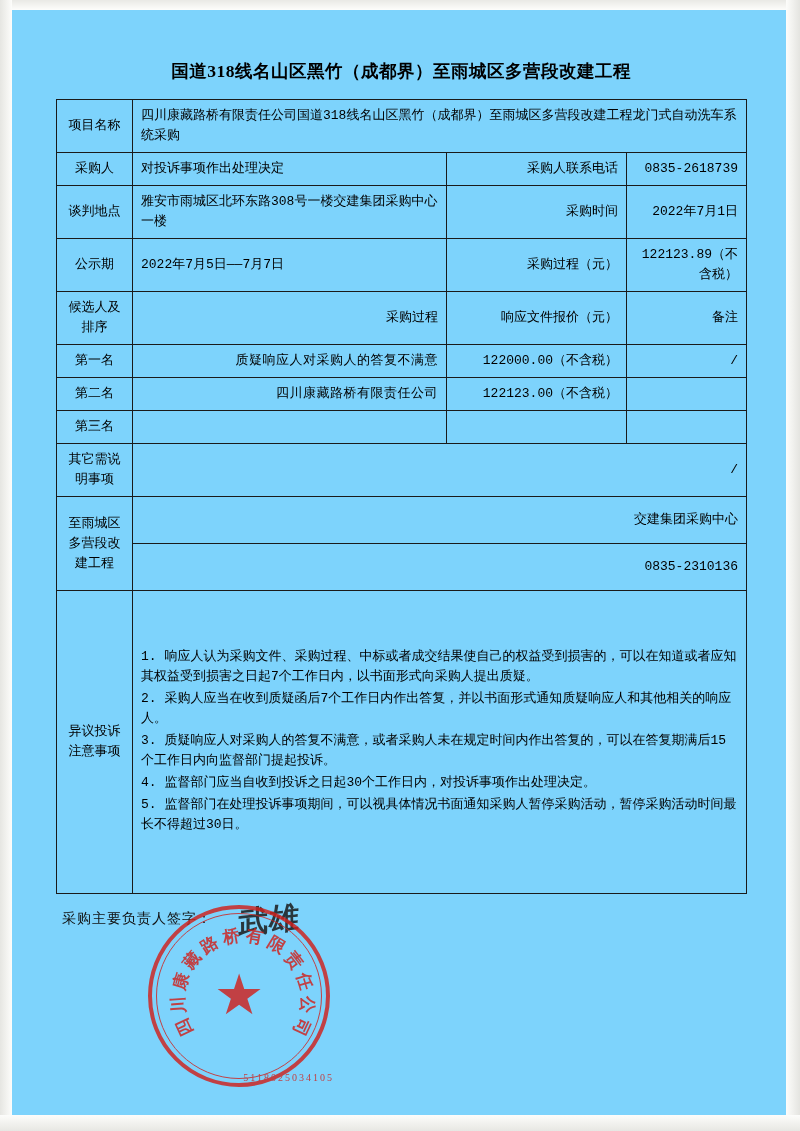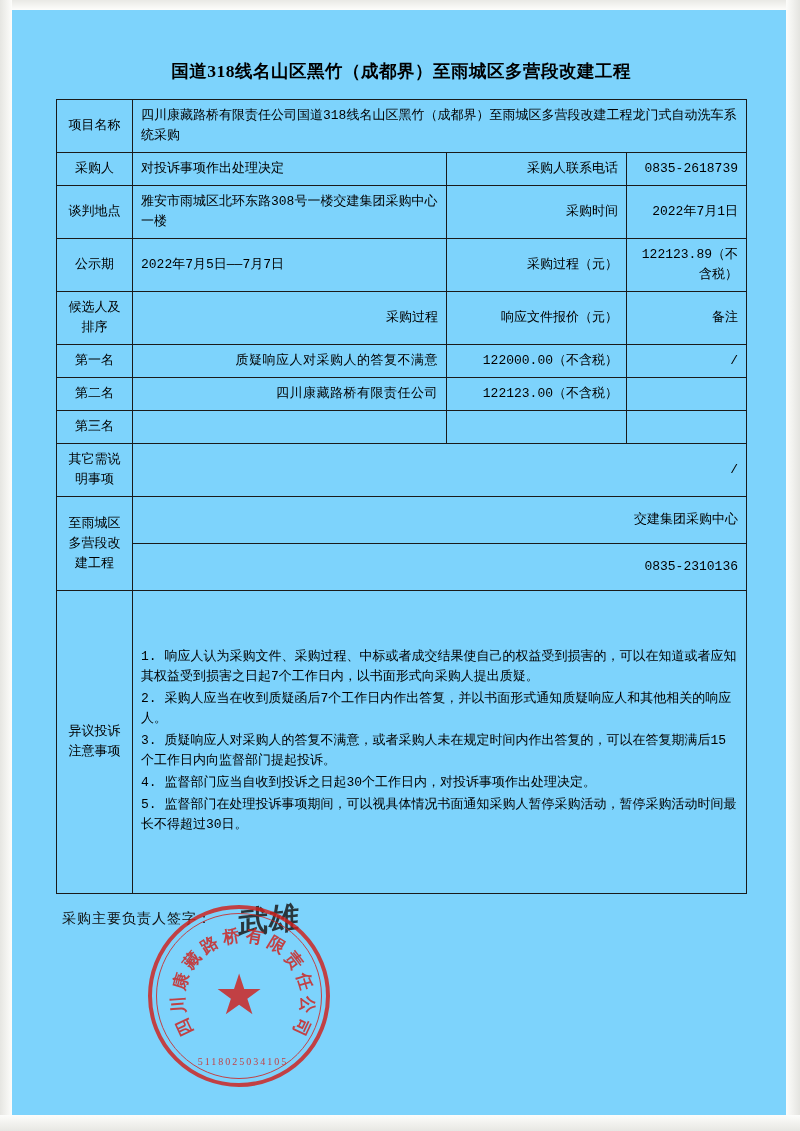--- a/index.html
+++ b/index.html
@@ -159,23 +159,23 @@
     top: 50%;
     font-size: 17px;
     font-weight: bold;
     color: #d0211c;
     transform-origin: 0 76px;
     white-space: nowrap;
   }
   .seal .seal-bottom-text {
     position: absolute;
     left: 0;
-    bottom: 16px;
+    bottom: 0;
     width: 182px;
-    text-align: center;
+    text-align: right;
     font-size: 10px;
     color: #d0211c;
     letter-spacing: 2px;
   }
 </style>
 </head>
 <body>
 
 <div class="page">
   <div class="paper-edge-top"></div>

